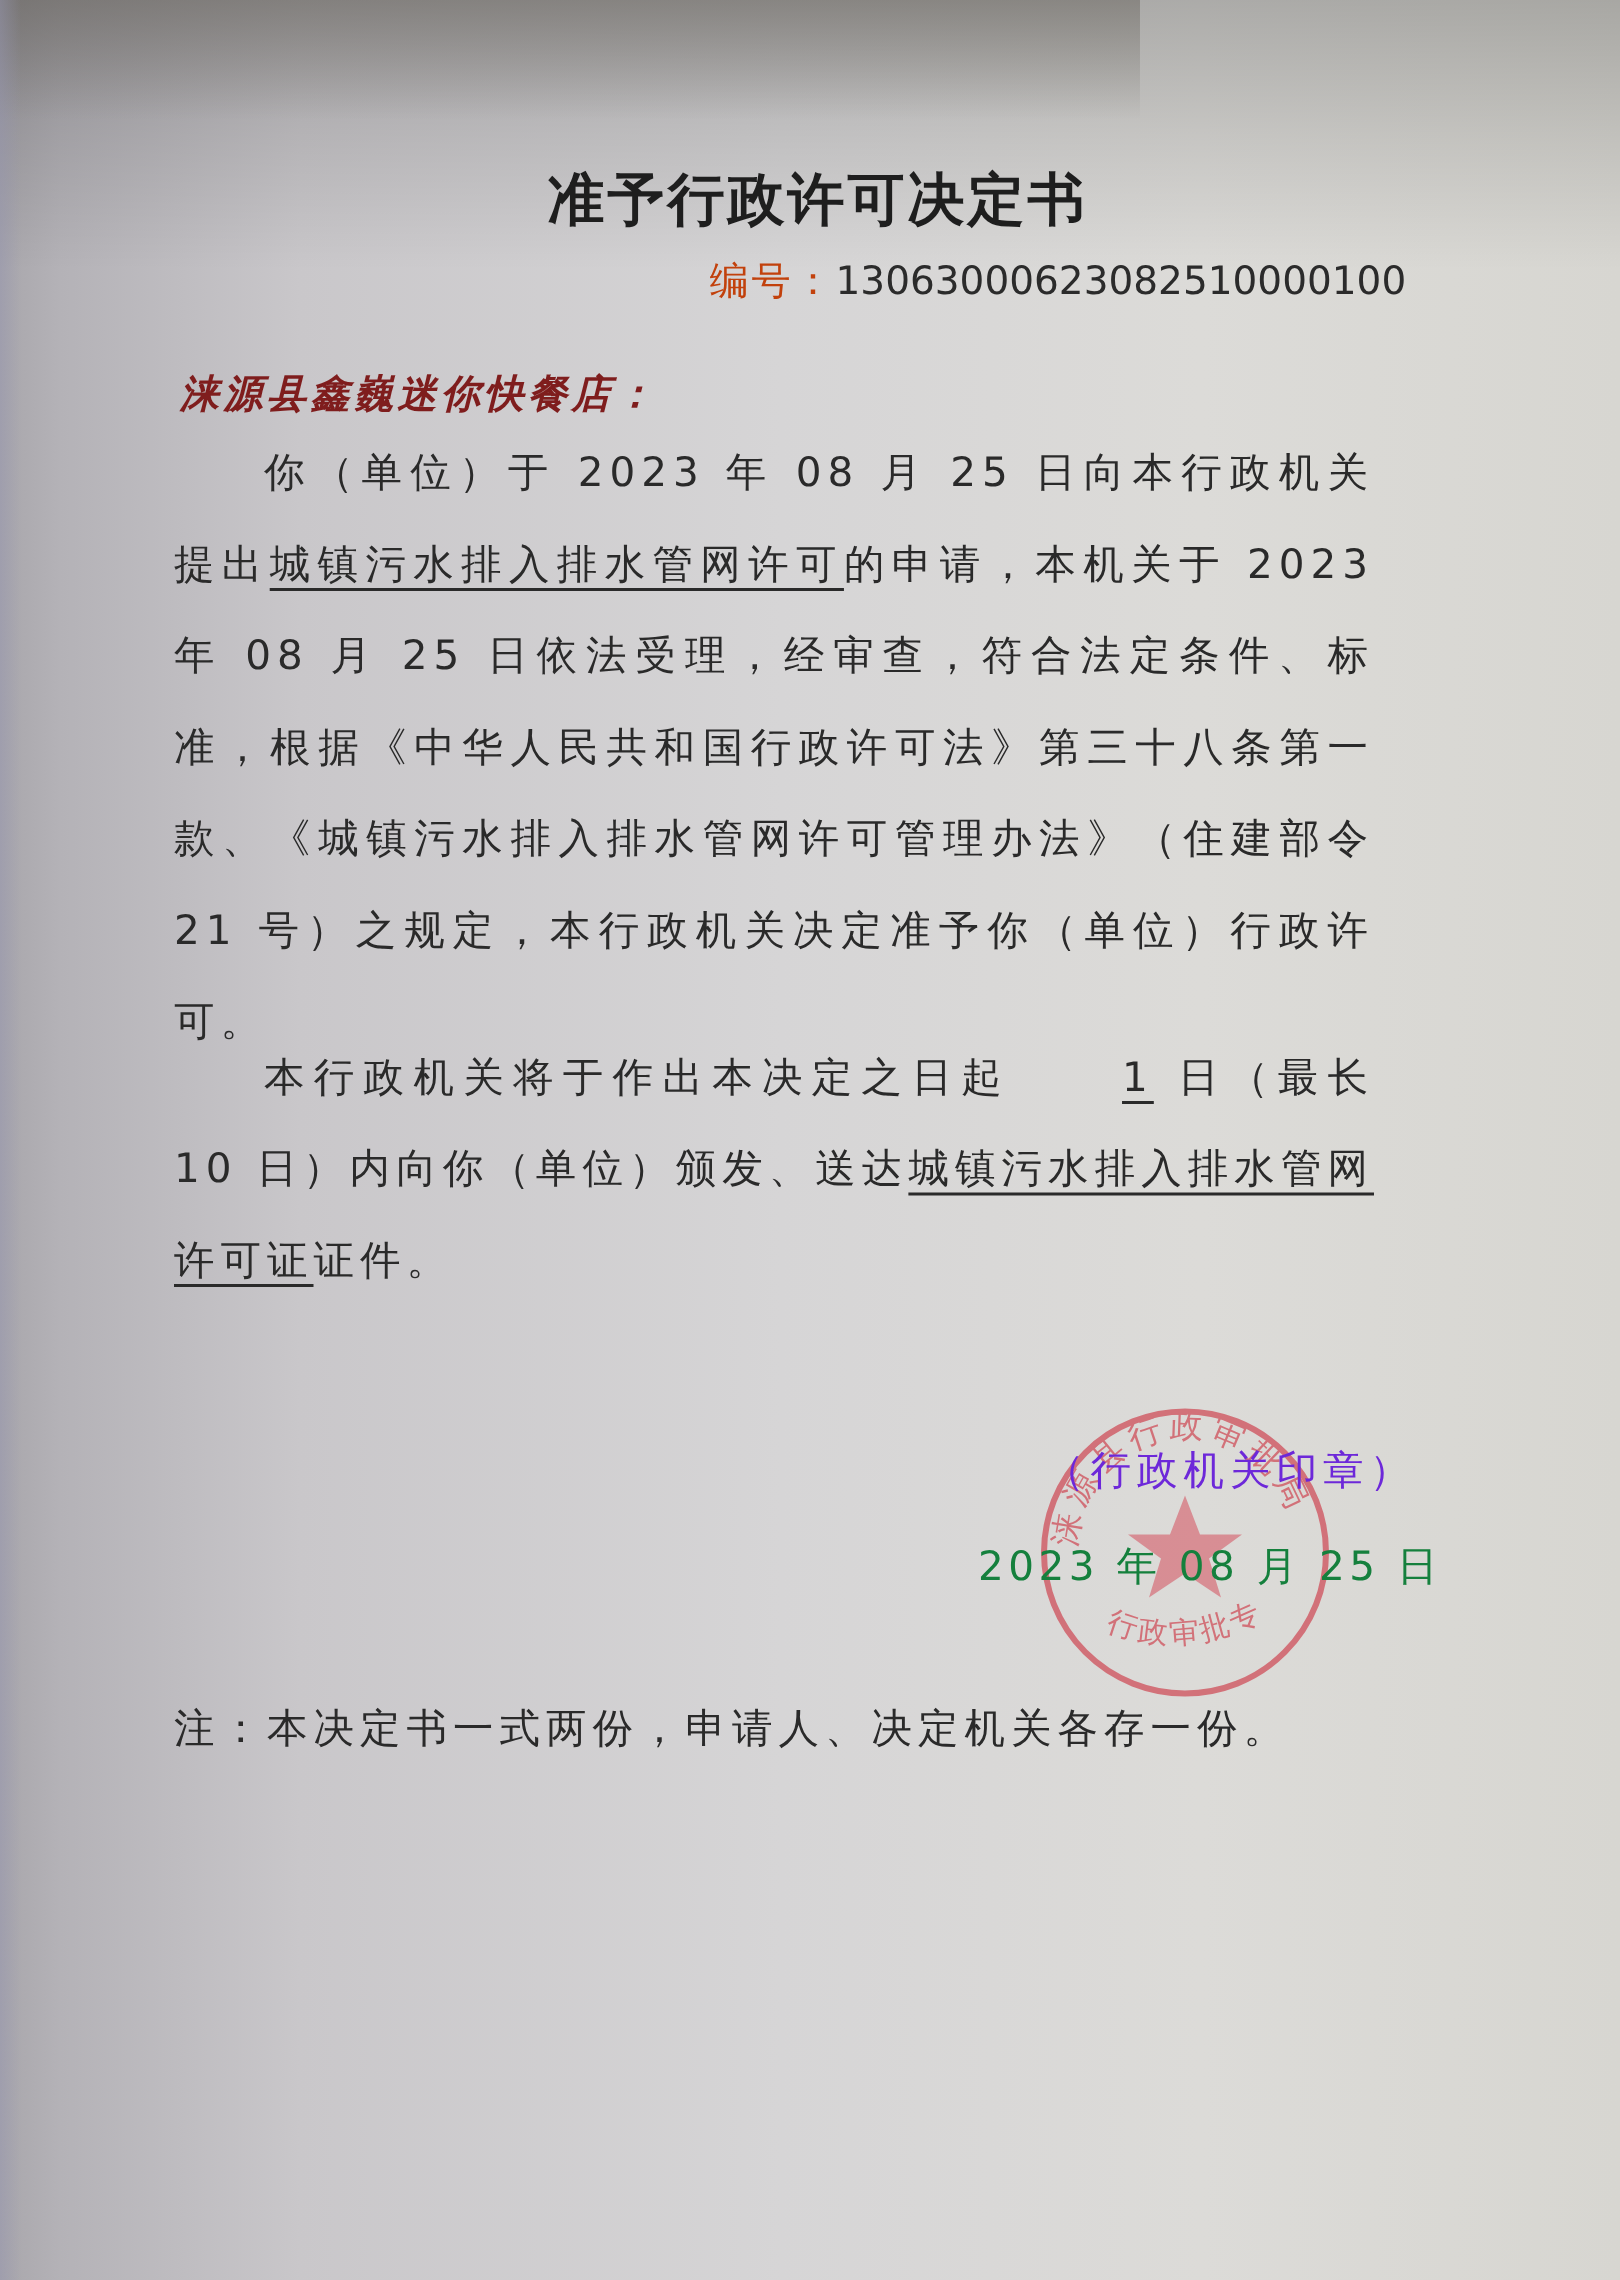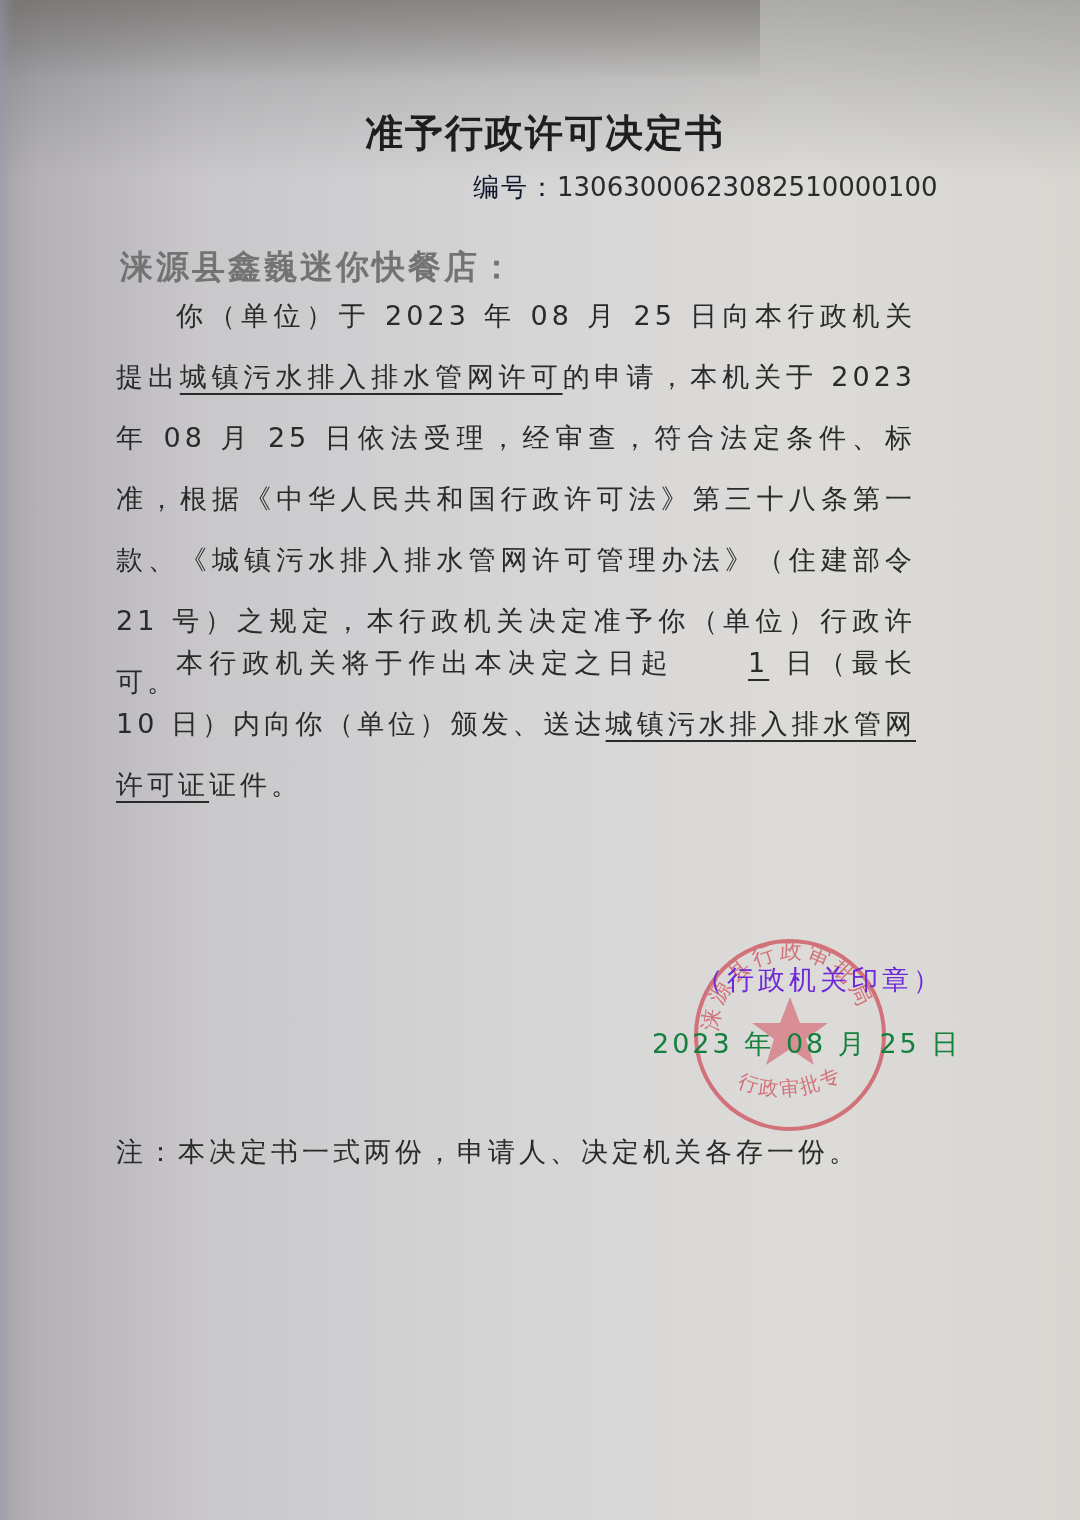--- a/index.html
+++ b/index.html
@@ -21,33 +21,33 @@
     background: linear-gradient(90deg, rgba(150,150,175,0.5), rgba(0,0,0,0));
   }
   .doc-title {
     position: absolute; left: 322px; top: 108px;
     font-family: "DejaVu Serif", serif; font-size: 38px; font-weight: bold;
     letter-spacing: 2px; color: #1e1e1e; margin-left: 43px;
   }
   .doc-number {
     position: absolute; left: 473px; top: 170px; font-size: 26px; color: #2b2b2b;
   }
-  .doc-number .label { color: #0f172a; letter-spacing: 2px; }
+  .doc-number .label { color: #c2410c; letter-spacing: 2px; }
   .addressee {
     position: absolute; left: 120px; top: 245px;
-    font-family: "DejaVu Serif", serif; font-size: 33px; font-weight: bold;
-    letter-spacing: 3px; color: #737373;
+    font-family: "DejaVu Serif", serif; font-size: 26px; font-weight: bold;
+    letter-spacing: 3px; color: #7f1d1d; font-style: italic;
   }
   .body-text {
     position: absolute; left: 116px; width: 800px;
     font-size: 27px; line-height: 61px; letter-spacing: 4px; color: #2a2a2a;
     text-align: justify;
   }
   .p1 { top: 285px; text-indent: 60px; }
-  .p2 { top: 632px; text-indent: 60px; }
+  .p2 { top: 688px; text-indent: 60px; }
   .ul { text-decoration: underline; text-decoration-thickness: 2px; text-underline-offset: 7px; }
   .blank { display: inline-block; padding: 0 14px; text-decoration: underline; text-underline-offset: 7px; text-decoration-thickness: 2px; }
   .seal-note {
     position: absolute; left: 696px; top: 962px; font-size: 27px; letter-spacing: 4px; color: #6d28d9; z-index: 3;
   }
   .date {
     position: absolute; left: 652px; top: 1026px; font-size: 27px; letter-spacing: 3px; color: #15803d; z-index: 3;
   }
   .footnote {
     position: absolute; left: 116px; top: 1086px; font-size: 27px; letter-spacing: 4px; color: #2a2a2a; z-index: 3; margin-top: 48px;

